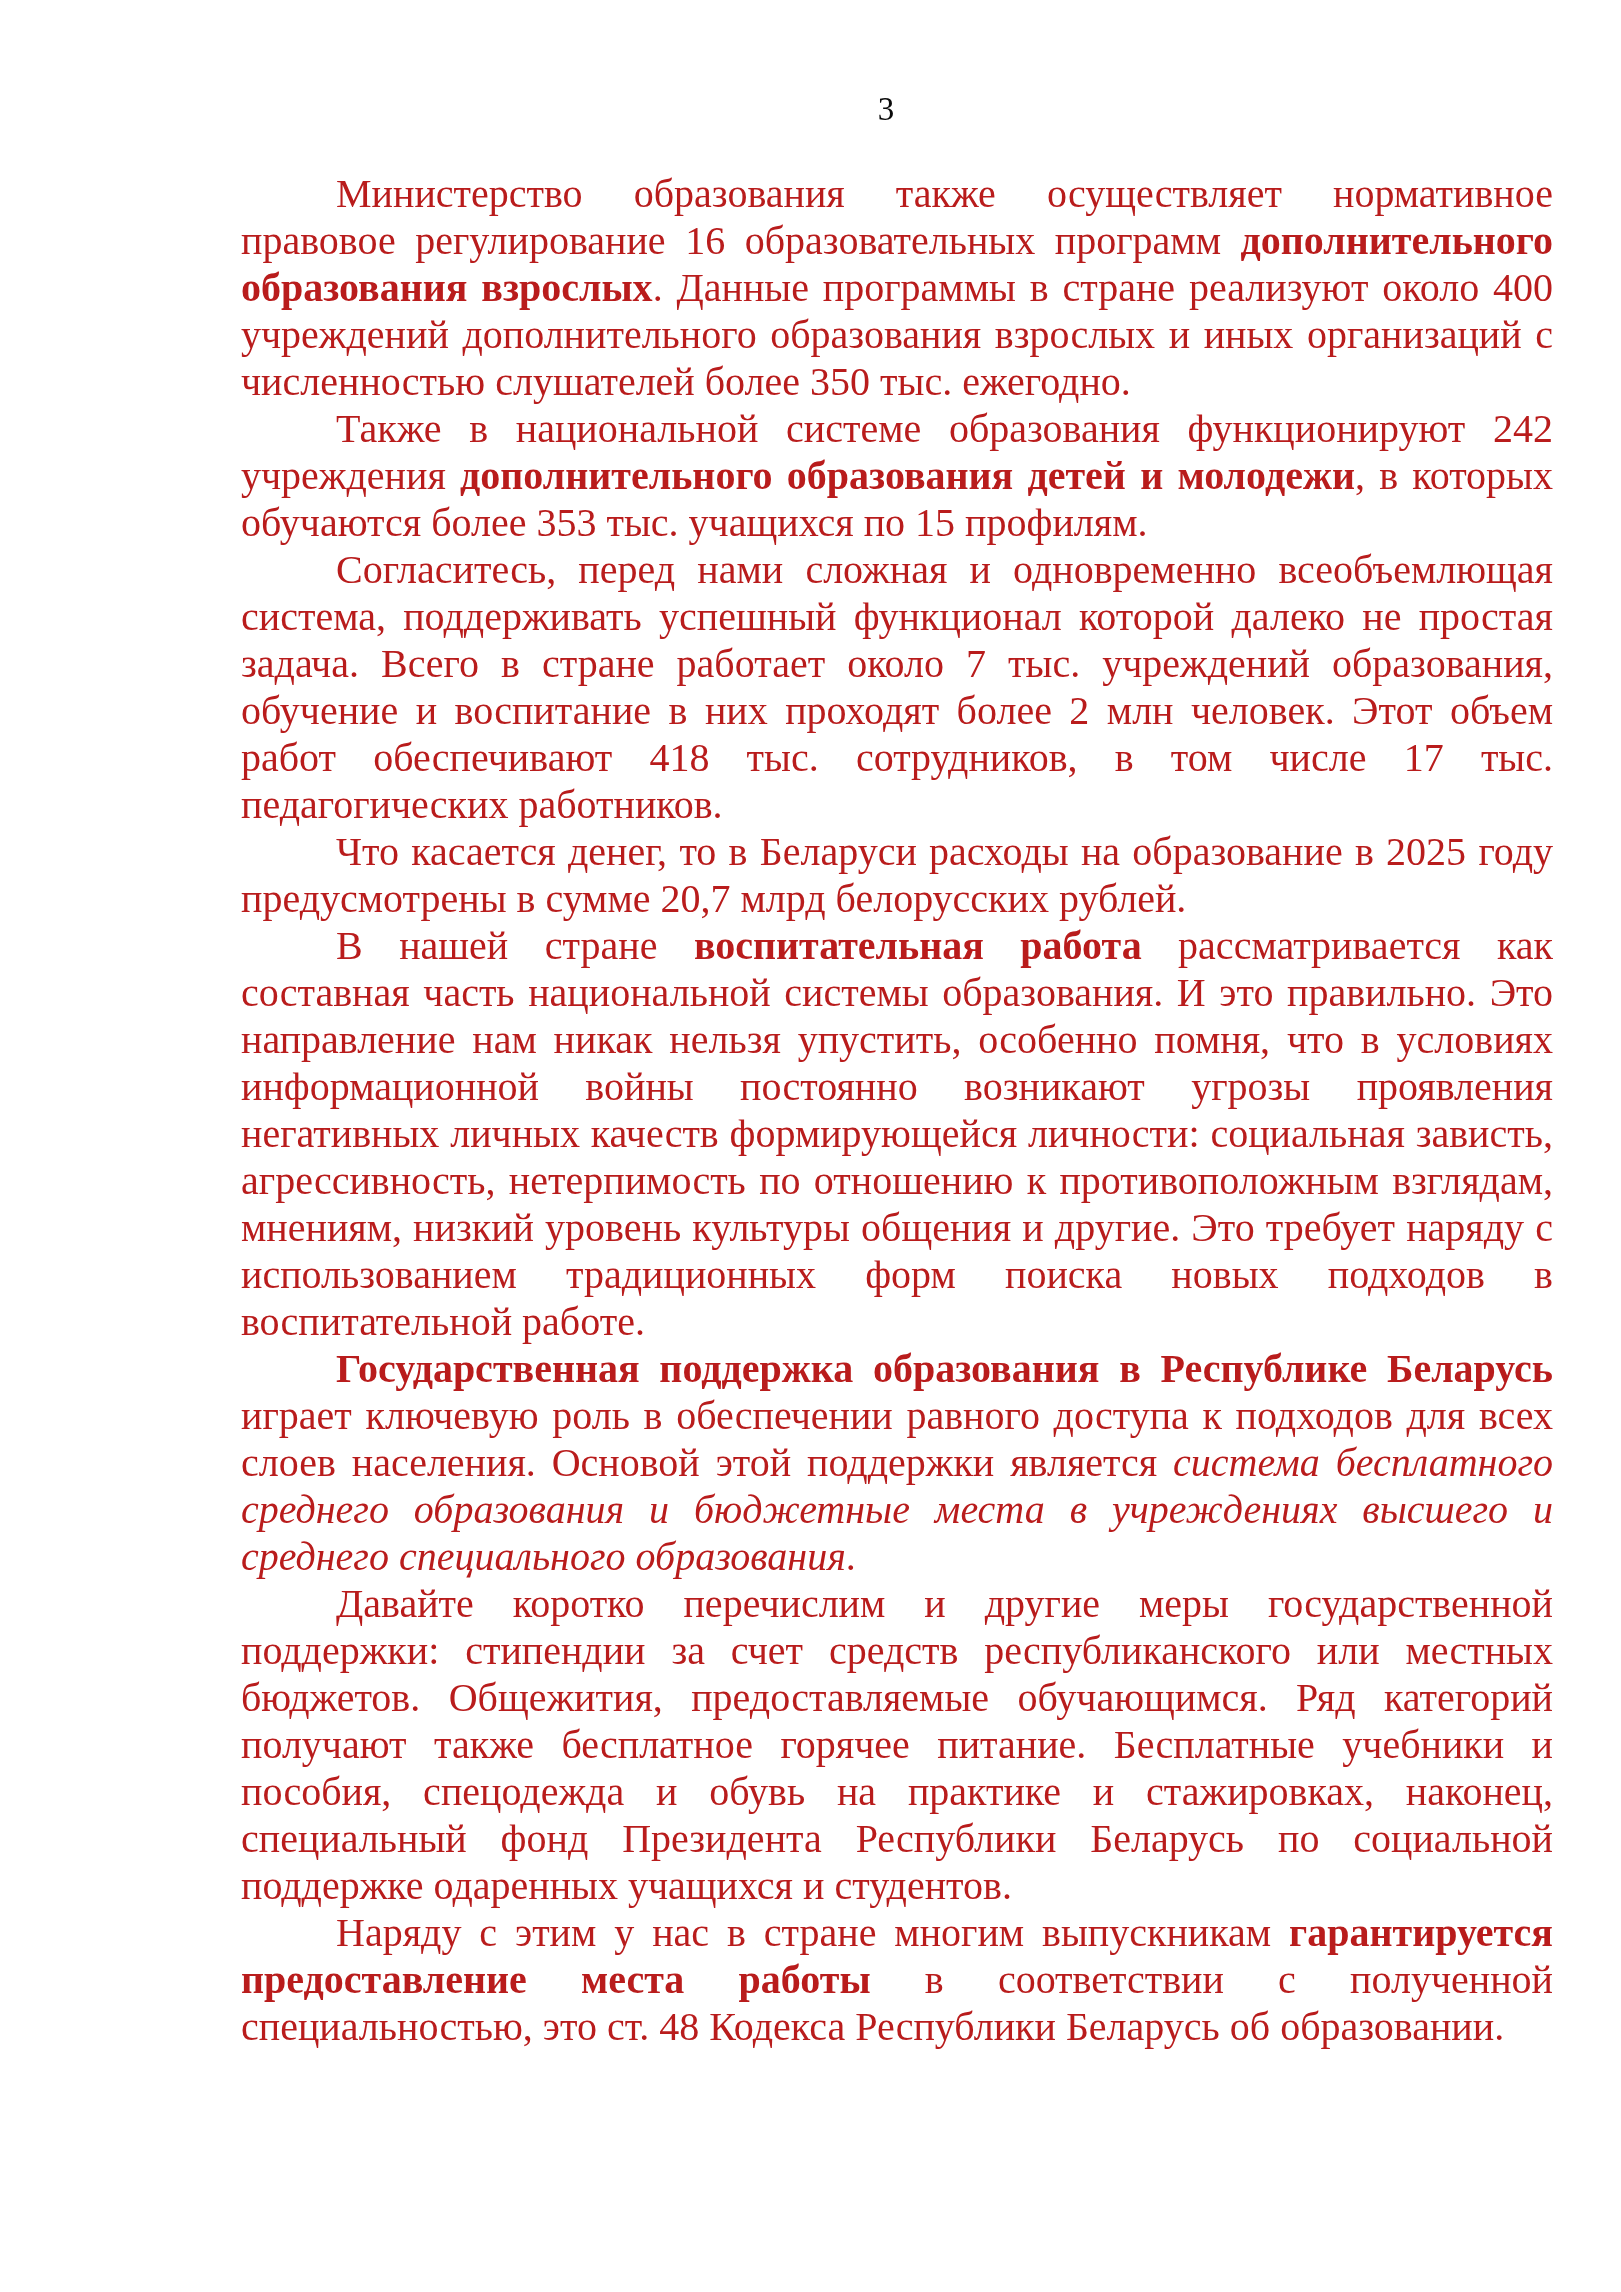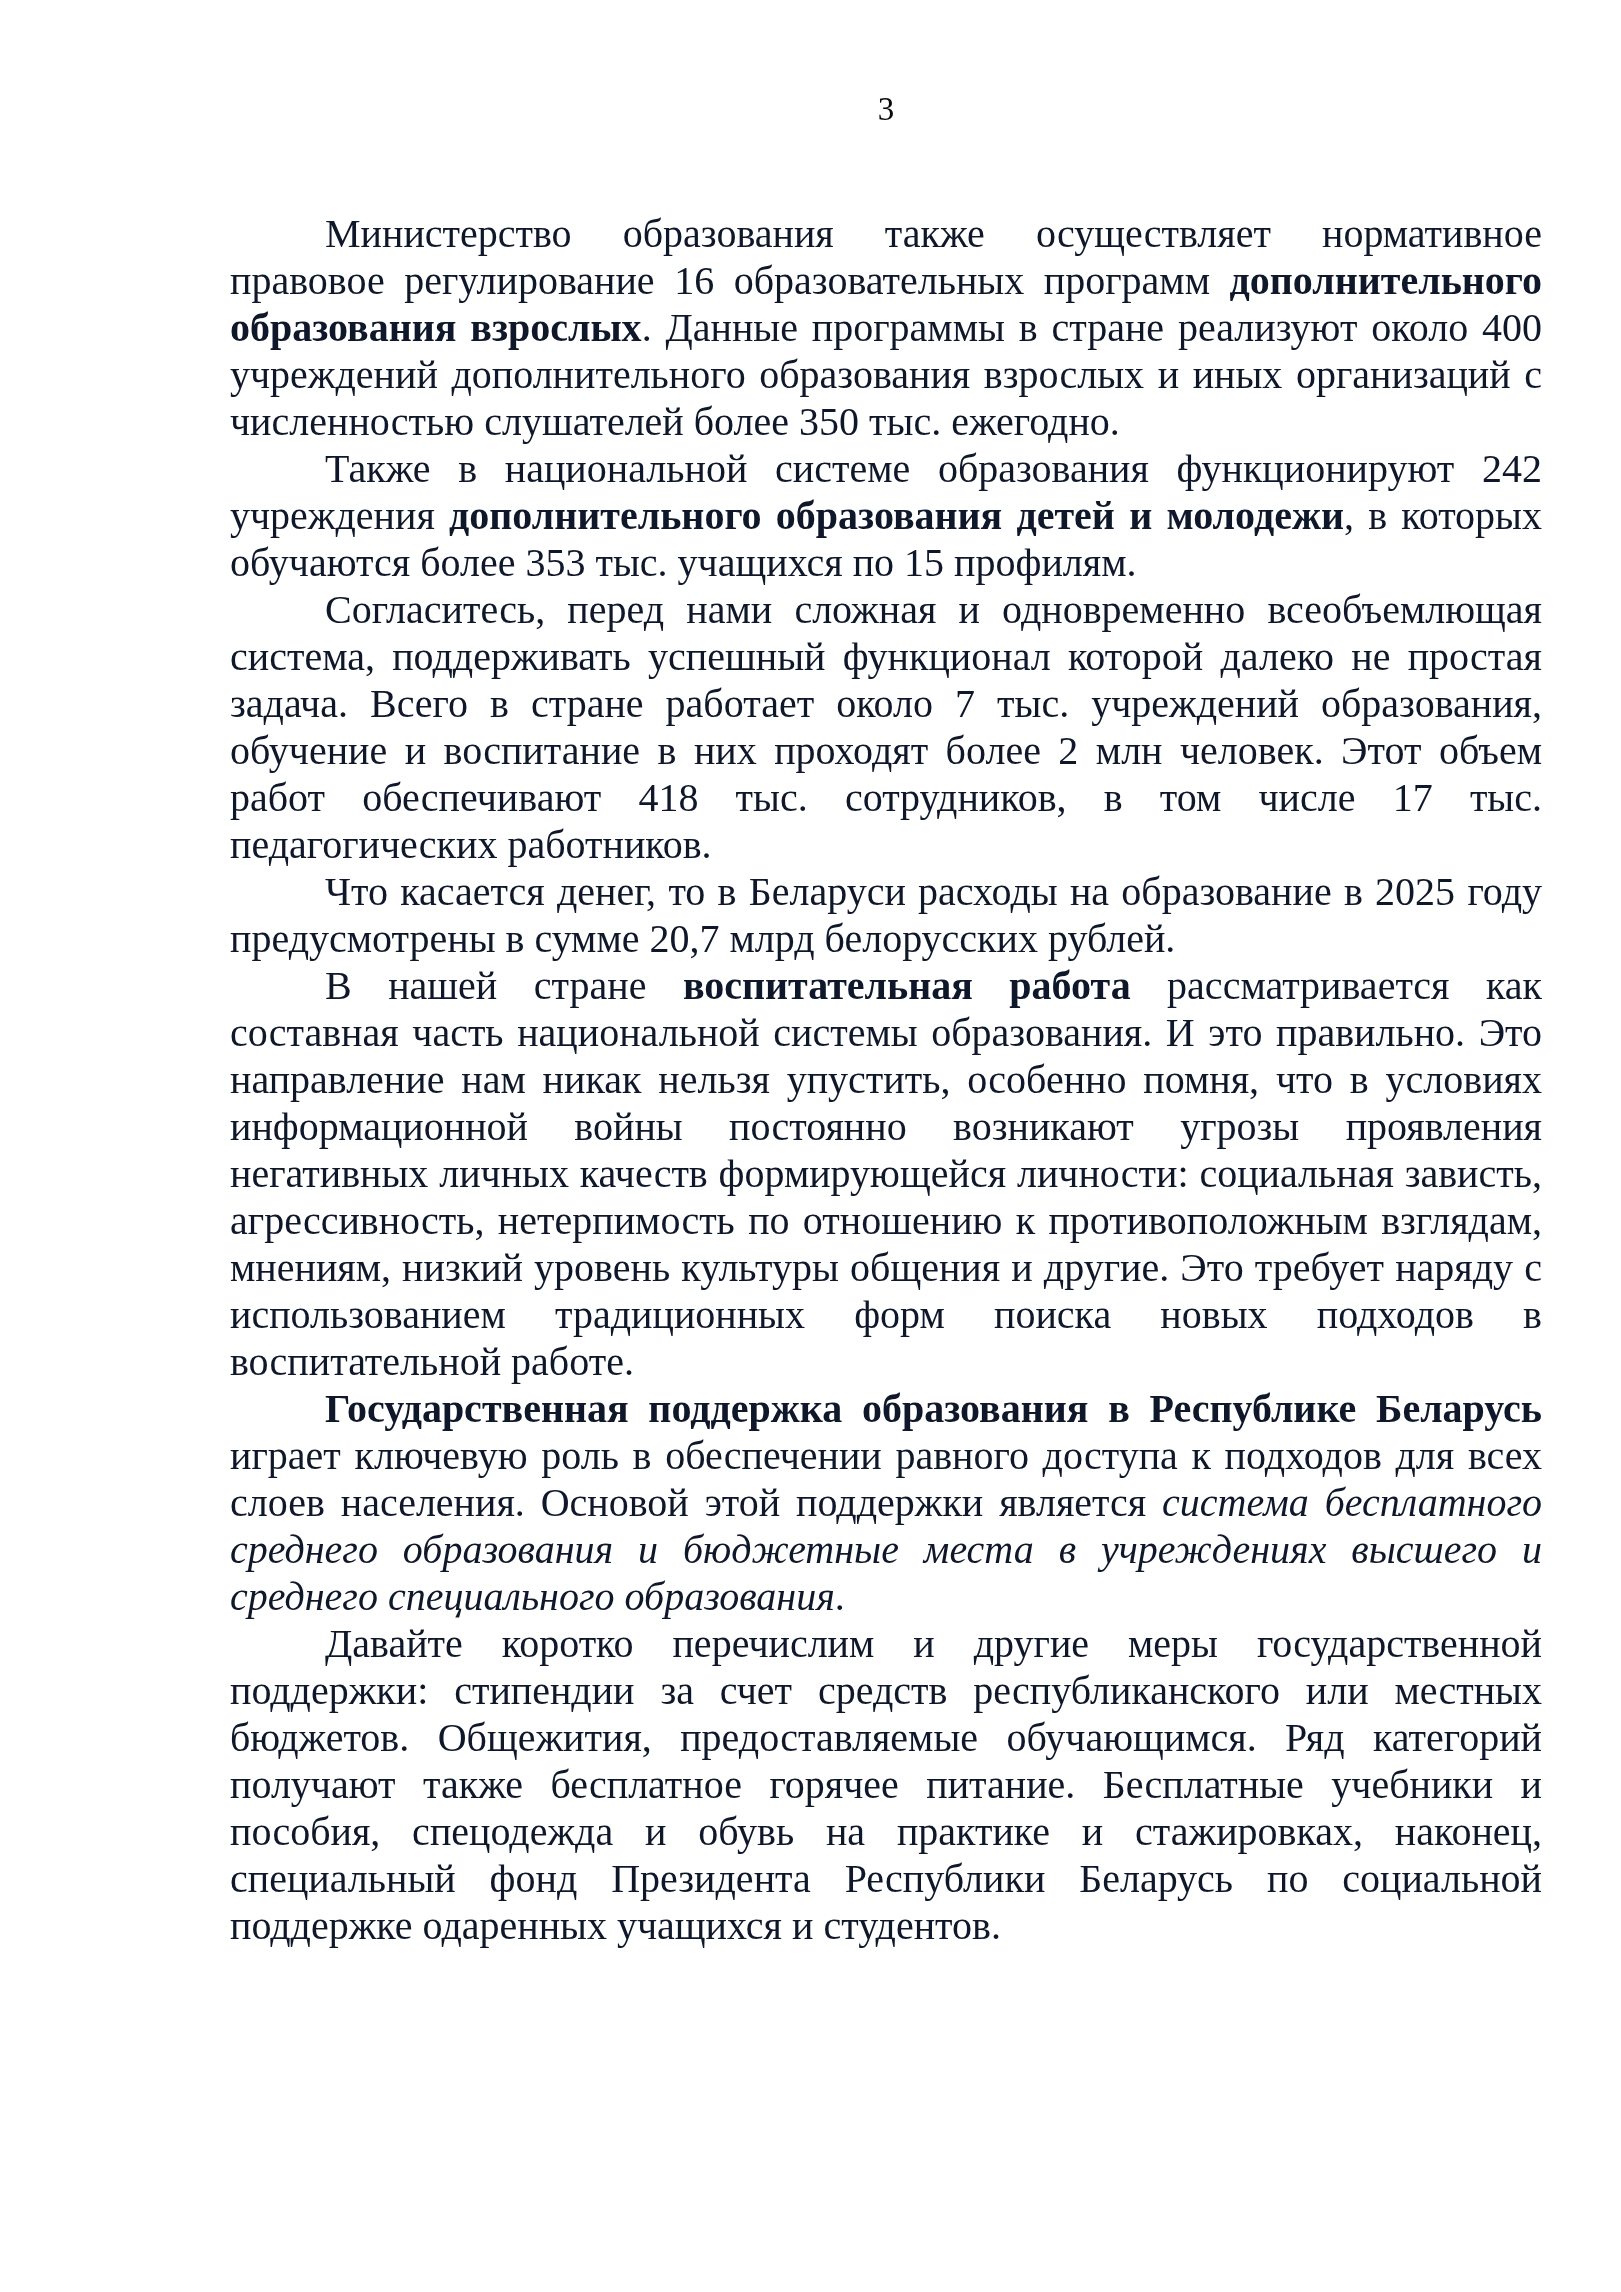--- a/index.html
+++ b/index.html
@@ -22,27 +22,26 @@
     left: 230px;
     width: 1312px;
     text-align: center;
     font-size: 33px;
     line-height: 39px;
     color: #0a0a0a;
   }
   .body-text {
     position: absolute;
     top: 170px;
-    left: 230px;
+    left: 241px;
     width: 1312px;
     font-size: 40px;
     line-height: 47px;
     text-align: justify;
-    color: #0f172a;
-    margin-top: 40px;
+    color: #b91c1c;
   }
   .body-text p {
     margin: 0;
     padding: 0;
     text-indent: 95px;
   }
   .b  { font-weight: bold; }
   .bi { font-weight: normal; font-style: italic; }
 </style>
 </head>
@@ -61,17 +60,18 @@
     <p><span>Согласитесь, перед нами сложная и одновременно всеобъемлющая система, поддерживать успешный функционал которой далеко не простая задача. Всего в стране работает около 7 тыс. учреждений образования, обучение и воспитание в них проходят более 2 млн человек. Этот объем работ обеспечивают 418 тыс. сотрудников, в том числе 17 тыс. педагогических работников.</span></p>
 
     <p><span>Что касается денег, то в Беларуси расходы на образование в 2025 году предусмотрены в сумме 20,7 млрд белорусских рублей.</span></p>
 
     <p><span>В нашей стране </span><span class="b">воспитательная работа</span><span> рассматривается как составная часть национальной системы образования. И это правильно. Это направление нам никак нельзя упустить, особенно помня, что в условиях информационной войны постоянно возникают угрозы проявления негативных личных качеств формирующейся личности: социальная зависть, агрессивность, нетерпимость по отношению к противоположным взглядам, мнениям, низкий уровень культуры общения и другие. Это требует наряду с использованием традиционных форм поиска новых подходов в воспитательной работе.</span></p>
 
     <p><span class="b">Государственная поддержка образования в Республике Беларусь</span><span> играет ключевую роль в обеспечении равного доступа к подходов для всех слоев населения. Основой этой поддержки является </span><span class="bi">система бесплатного среднего образования и бюджетные места в учреждениях высшего и среднего специального образования</span><span>.</span></p>
 
     <p><span>Давайте коротко перечислим и другие меры государственной поддержки: стипендии за счет средств республиканского или местных бюджетов. Общежития, предоставляемые обучающимся. Ряд категорий получают также бесплатное горячее питание. Бесплатные учебники и пособия, спецодежда и обувь на практике и стажировках, наконец, специальный фонд Президента Республики Беларусь по социальной поддержке одаренных учащихся и студентов.</span></p>
 
+    <p><span>Наряду с этим у нас в стране многим выпускникам </span><span class="b">гарантируется предоставление места работы</span><span> в соответствии с полученной специальностью, это ст. 48 Кодекса Республики Беларусь об образовании.</span></p>
 
   </div>
 
 </div>
 
 
 </body></html>

